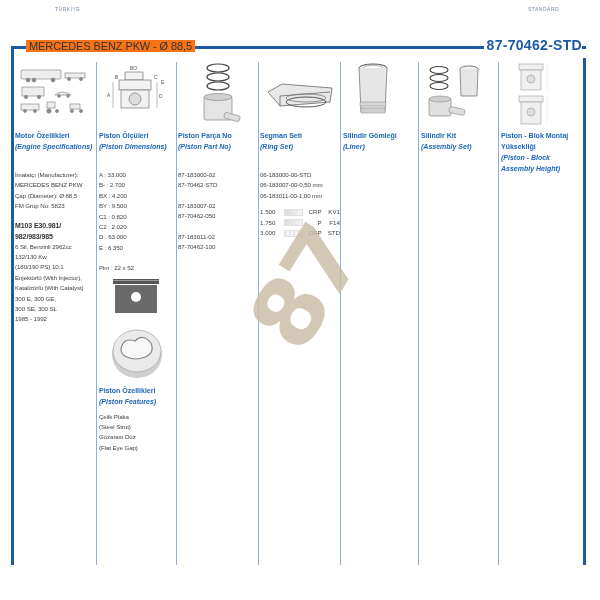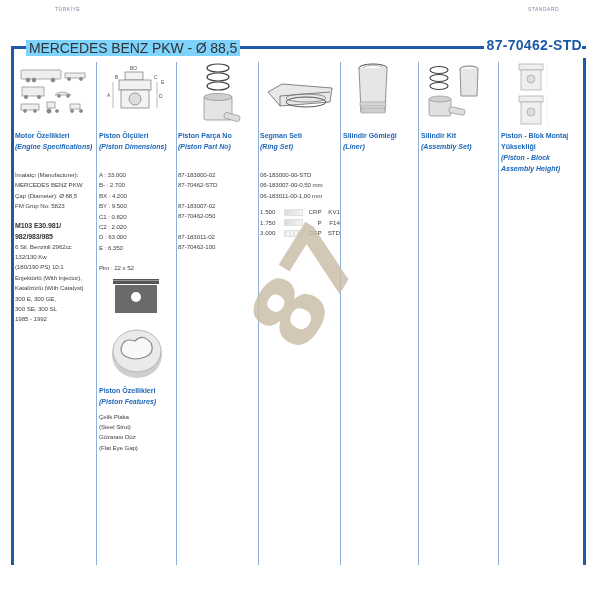--- a/index.html
+++ b/index.html
@@ -3,21 +3,21 @@
 <meta charset="utf-8">
 <style>
   html, body { margin:0; padding:0; background:#ffffff; }
   body { width:600px; height:600px; position:relative; overflow:hidden; font-family:"Liberation Sans", sans-serif; color:#3a3a3a; }
 
   .top-faint { position:absolute; top:6px; font-size:5px; color:#7a8aa6; letter-spacing:0.5px; }
   .top-faint.left { left:55px; }
   .top-faint.right { left:528px; }
 
   .header-line { position:absolute; left:11px; top:46px; height:3px; background:#1d5aa6; }
-  .header-title { position:absolute; left:26px; top:40px; background:#7dd3fc; padding:0 3px; font-size:14px; color:#333; letter-spacing:-0.1px; }
+  .header-title { position:absolute; left:26px; top:40px; background:#f97316; padding:0 3px; font-size:11px; color:#333; letter-spacing:-0.1px; }
   .header-code { position:absolute; right:18px; top:37px; background:#fff; padding:0 0 0 3px; font-size:14px; font-weight:bold; color:#1d5aa6; letter-spacing:0.3px; }
 
   .frame-left { position:absolute; left:11px; top:46px; width:3px; height:519px; background:#1d5aa6; }
   .frame-right { position:absolute; left:583px; top:58px; width:3px; height:507px; background:#1d5aa6; }
 
   .col-div { position:absolute; top:62px; width:1px; height:503px; background:#8fb0d8; }
 
   .col { position:absolute; top:62px; }
   .col-title { font-size:7px; font-weight:bold; color:#1d66b8; line-height:11px; }
   .col-sub { font-size:7px; font-weight:bold; font-style:italic; color:#1d66b8; line-height:11px; }

